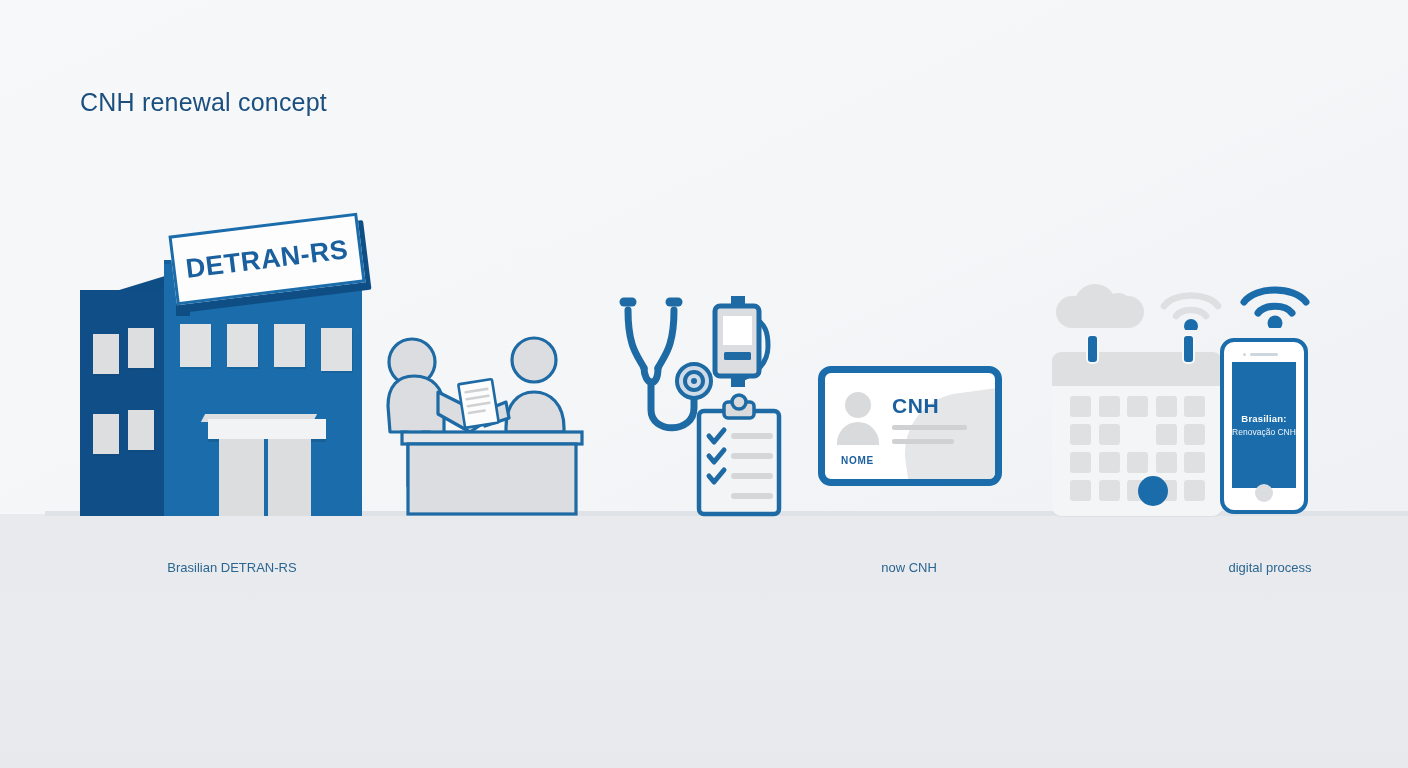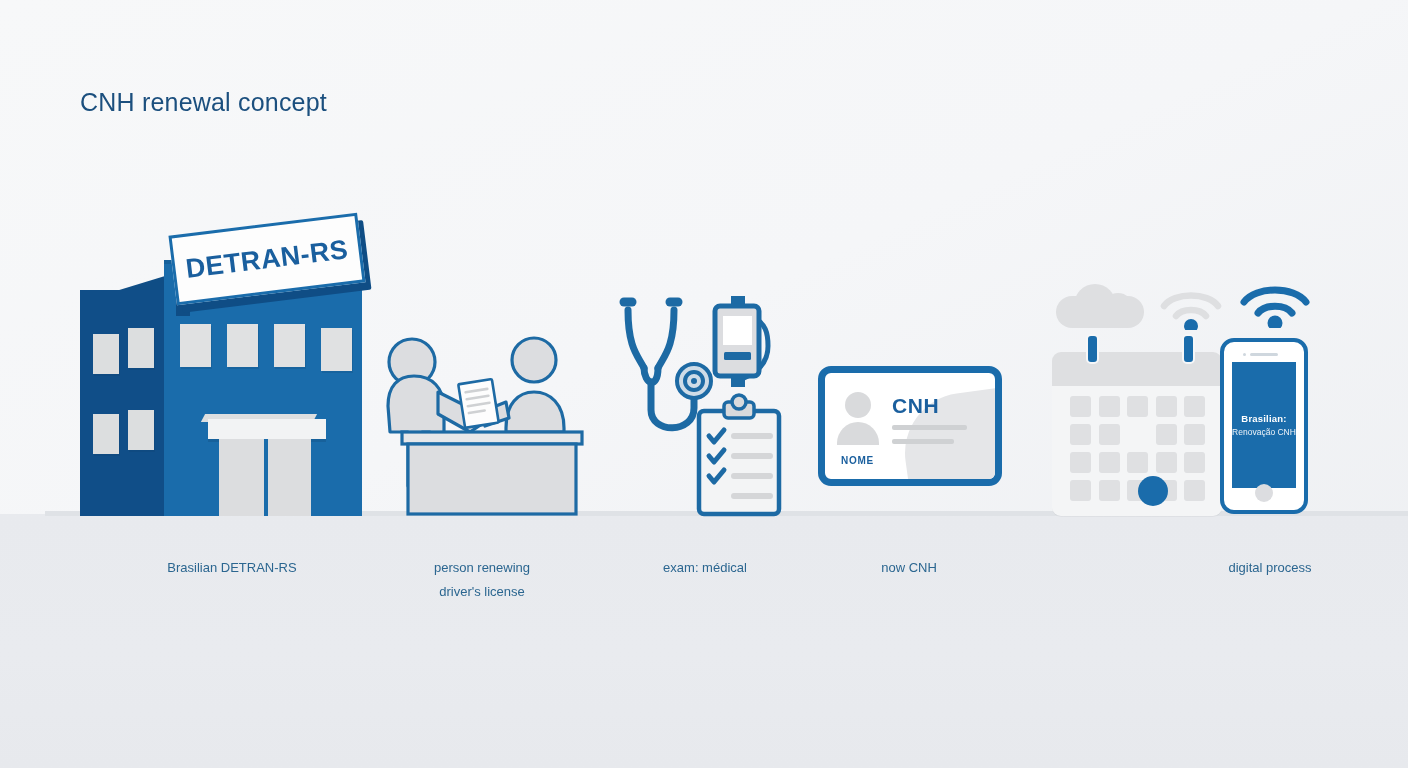--- a/index.html
+++ b/index.html
@@ -469,19 +469,16 @@
       <div id="phone-speaker"></div>
       <div id="phone-screen">
         <div id="phone-msg-1">Brasilian:</div>
         <div id="phone-msg-2">Renovação CNH</div>
       </div>
       <div id="phone-home"></div>
     </div>
   </div>
 
   <div class="caption" style="left:132px; top:556px; width:200px;">Brasilian DETRAN-RS</div>
-  <div class="caption" style="left:382px; top:556px; width:200px;">person renewing
-driver's license</div>
-  <div class="caption" style="left:605px; top:556px; width:200px;">exam: médical</div>
   <div class="caption" style="left:809px; top:556px; width:200px;">now CNH</div>
   <div class="caption" style="left:1199px; top:556px; width:142px;">digital process</div>
 
 </div>
 
 </body></html>

